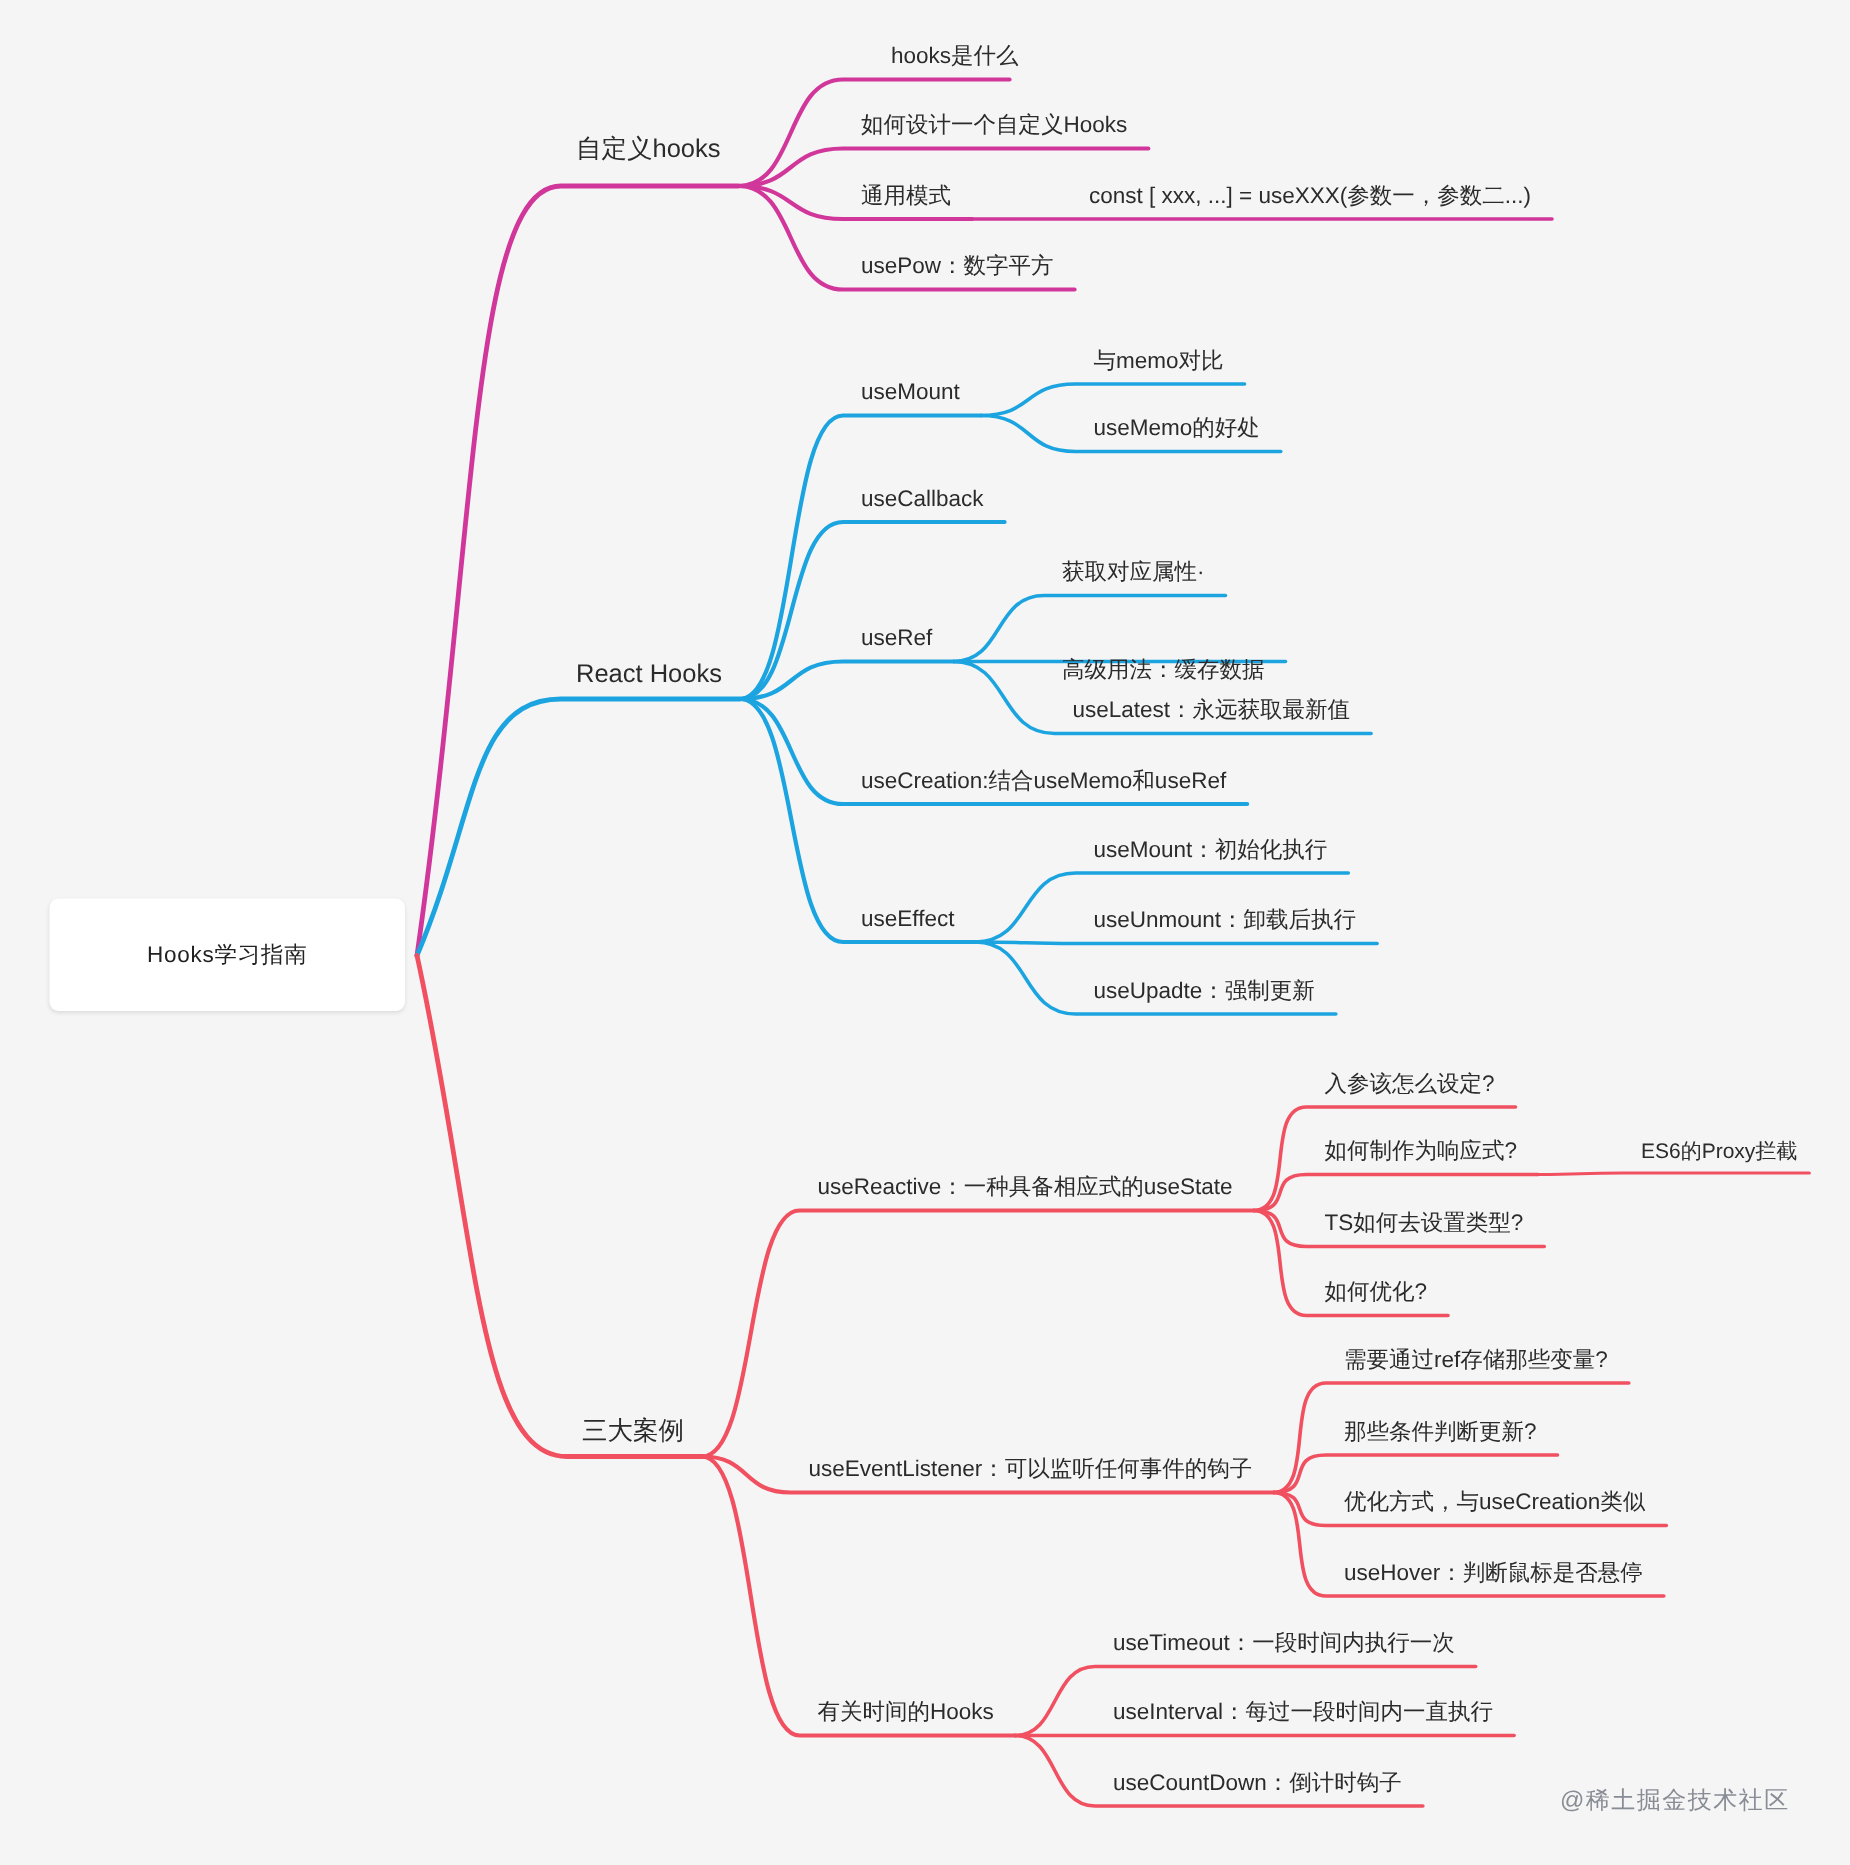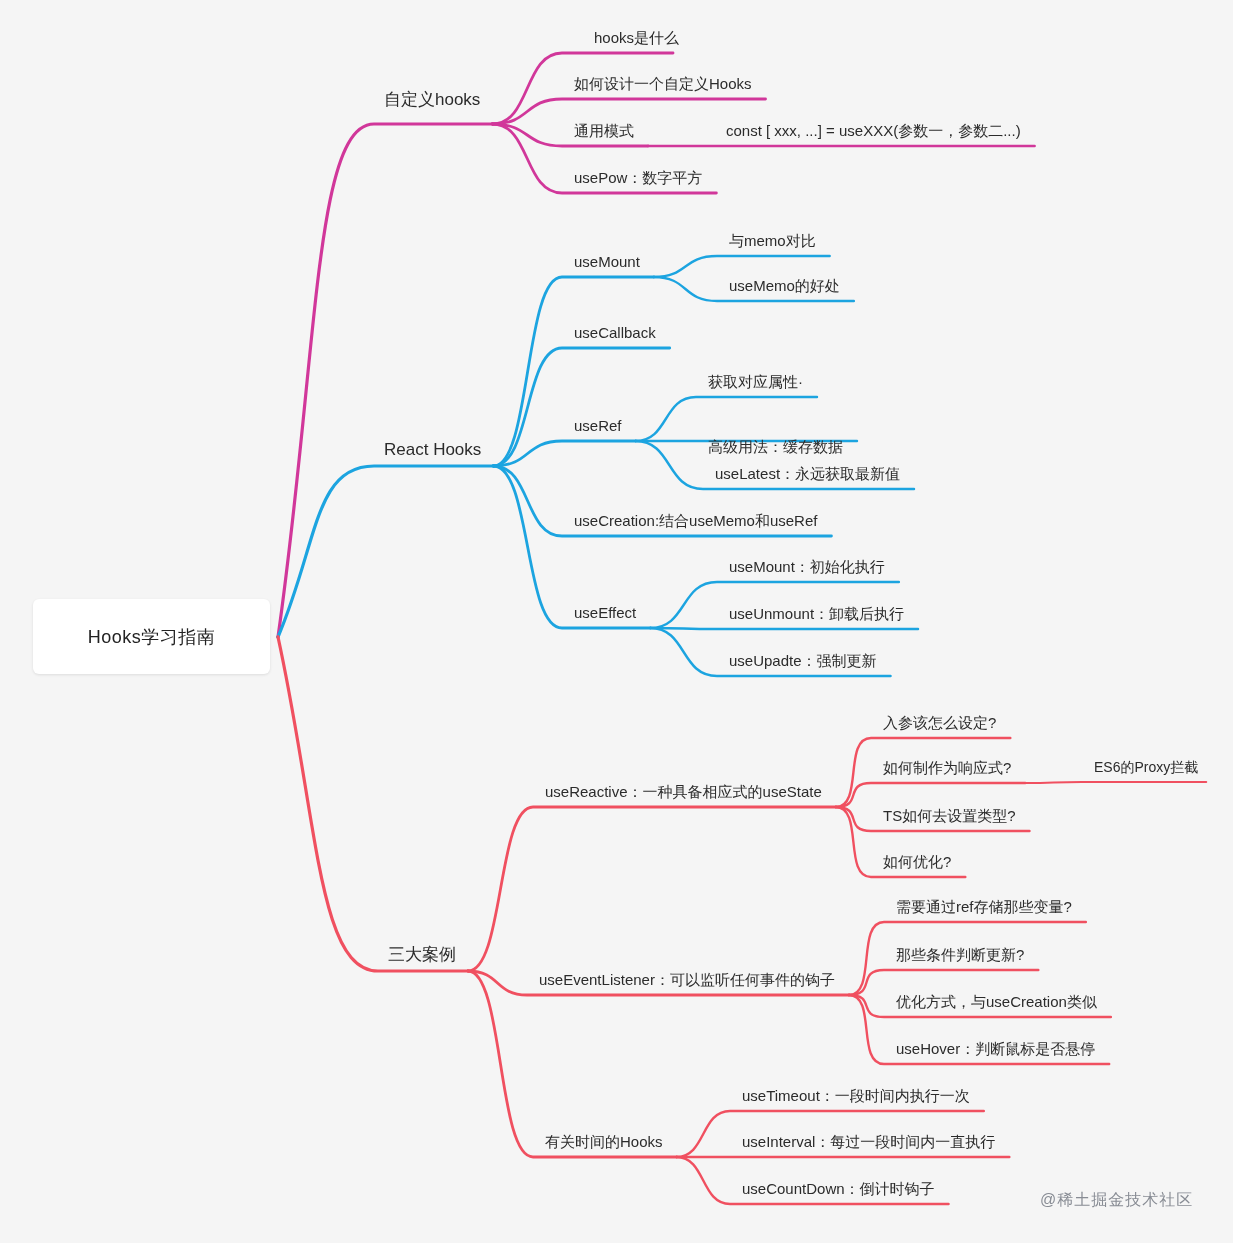--- a/index.html
+++ b/index.html
@@ -99,21 +99,21 @@
       <path d="M 848.90625 995 C 876.90625 995, 856 970, 884 970 L 1038.34375 970" fill="none" stroke="#f05060" stroke-width="2.4" stroke-linecap="round" stroke-linejoin="round"></path>
       <path d="M 848.90625 995 C 876.90625 995, 856 1017, 884 1017 L 1110.890625 1017" fill="none" stroke="#f05060" stroke-width="2.4" stroke-linecap="round" stroke-linejoin="round"></path>
       <path d="M 848.90625 995 C 876.90625 995, 856 1064, 884 1064 L 1109.203125 1064" fill="none" stroke="#f05060" stroke-width="2.4" stroke-linecap="round" stroke-linejoin="round"></path>
       <path d="M 468 971 C 503.75 971, 497.25 1157, 533 1157 L 676.53125 1157" fill="none" stroke="#f05060" stroke-width="2.8" stroke-linecap="round" stroke-linejoin="round"></path>
       <path d="M 676.53125 1157 C 705.9390625 1157, 700.5921875 1111, 730 1111 L 983.8125 1111" fill="none" stroke="#f05060" stroke-width="2.4" stroke-linecap="round" stroke-linejoin="round"></path>
       <path d="M 676.53125 1157 C 705.9390625 1157, 700.5921875 1157, 730 1157 L 1009.375 1157" fill="none" stroke="#f05060" stroke-width="2.4" stroke-linecap="round" stroke-linejoin="round"></path>
       <path d="M 676.53125 1157 C 705.9390625 1157, 700.5921875 1204, 730 1204 L 948.5625 1204" fill="none" stroke="#f05060" stroke-width="2.4" stroke-linecap="round" stroke-linejoin="round"></path>
     </svg>
 
   <div class="node-root" id="root-node" style="left: 33px; top: 599px; width: 237px; height: 75px;">
-    <span style="font-size:18px;">Hooks学习指南</span>
+    <span style="font-size:15px;">Hooks学习指南</span>
   </div>
 
   <div id="node-layer">
       <div class="node lvl1" style="left: 384px; top: 110px;">自定义hooks</div>
       <div class="node lvl2" style="left: 574px; top: 47px; margin-left: 20px;">hooks是什么</div>
       <div class="node lvl2" style="left: 574px; top: 93px;">如何设计一个自定义Hooks</div>
       <div class="node lvl2" style="left: 574px; top: 140px;">通用模式</div>
       <div class="node lvl3" style="left: 726px; top: 140px;">const [ xxx, ...] = useXXX(参数一，参数二...)</div>
       <div class="node lvl2" style="left: 574px; top: 187px;">usePow：数字平方</div>
       <div class="node lvl1" style="left: 384px; top: 460px;">React Hooks</div>

